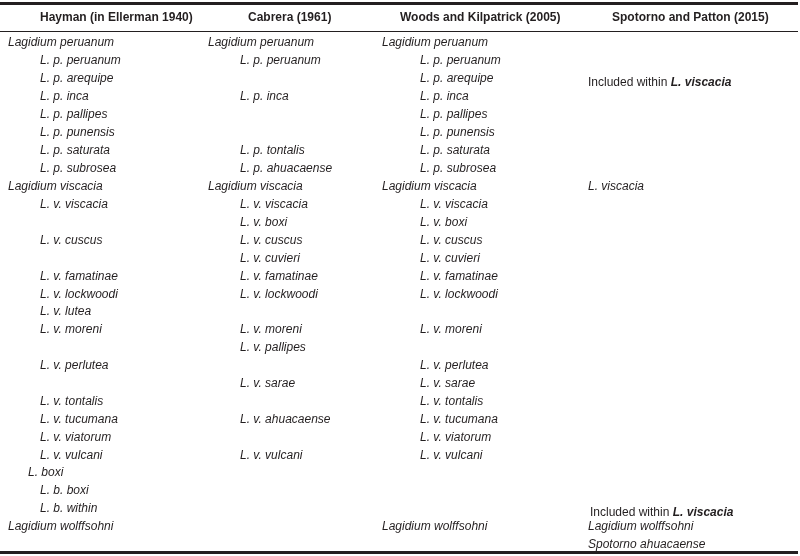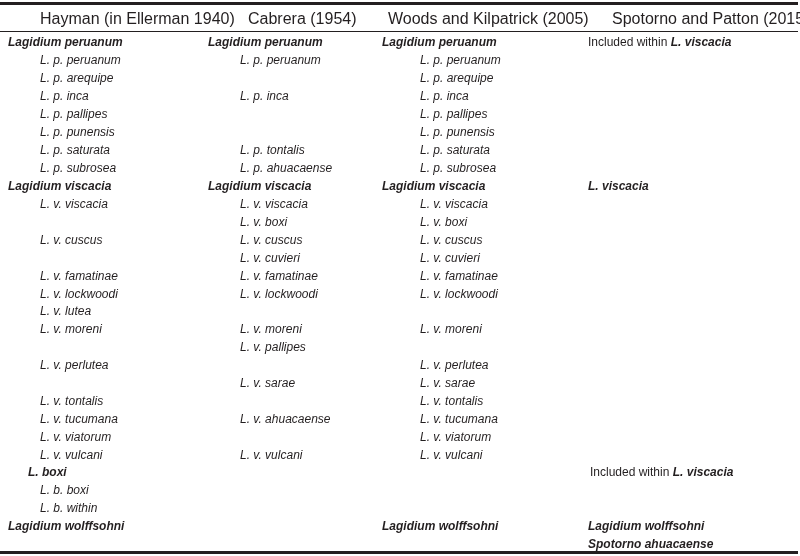--- a/index.html
+++ b/index.html
@@ -1,38 +1,38 @@
 <!DOCTYPE html>
 <html><head>
 <meta charset="utf-8">
 <style>
   html, body { margin: 0; padding: 0; background: #ffffff; }
   body { width: 800px; height: 556px; position: relative; overflow: hidden;
          font-family: "Liberation Sans", "DejaVu Sans", sans-serif; color: #231f20; }
   .rule-top { position: absolute; left: 0; top: 2px; width: 798px; height: 3px; background: #231f20; }
   .rule-mid { position: absolute; left: 0; top: 31px; width: 798px; height: 1px; background: #231f20; }
   .rule-bot { position: absolute; left: 0; top: 551px; width: 798px; height: 3px; background: #231f20; }
-  .hdr { position: absolute; top: 10px; font-size: 16px; font-weight: normal; white-space: nowrap; }
+  .hdr { position: absolute; top: 10px; font-size: 12px; font-weight: bold; white-space: nowrap; }
   .cell { position: absolute; font-size: 12px; white-space: nowrap; line-height: 14px; }
-  .genus { font-weight: bold; font-style: italic; text-align: right; }
+  .genus { font-weight: normal; font-style: italic; text-align: right; }
   .sub { font-style: italic; }
-  .note { font-style: normal; }
+  .note { font-style: normal; margin-top: 40px; }
   .note b { font-style: italic; }
 </style>
 </head>
 <body>
 
 <div id="tbl">
   <div class="rule-top"></div>
   <div class="rule-mid"></div>
   <div class="rule-bot"></div>
 
   <div class="hdr" style="left:40px">Hayman (in Ellerman 1940)</div>
-  <div class="hdr" style="left:248px">Cabrera (1954)</div>
-  <div class="hdr" style="left:388px">Woods and Kilpatrick (2005)</div>
+  <div class="hdr" style="left:248px">Cabrera (1961)</div>
+  <div class="hdr" style="left:400px">Woods and Kilpatrick (2005)</div>
   <div class="hdr" style="left:612px">Spotorno and Patton (2015)</div>
 
   <div id="rows">
       <div class="cell genus" style="left: 8px; top: 35px;">Lagidium peruanum</div>
       <div class="cell genus" style="left: 208px; top: 35px;">Lagidium peruanum</div>
       <div class="cell genus" style="left: 382px; top: 35px;">Lagidium peruanum</div>
       <div class="cell note" style="left: 588px; top: 35px;"><span>Included within </span><b>L. viscacia</b></div>
       <div class="cell sub" style="left: 40px; top: 53px;">L. p. peruanum</div>
       <div class="cell sub" style="left: 240px; top: 53px;">L. p. peruanum</div>
       <div class="cell sub" style="left: 420px; top: 53px;">L. p. peruanum</div>

